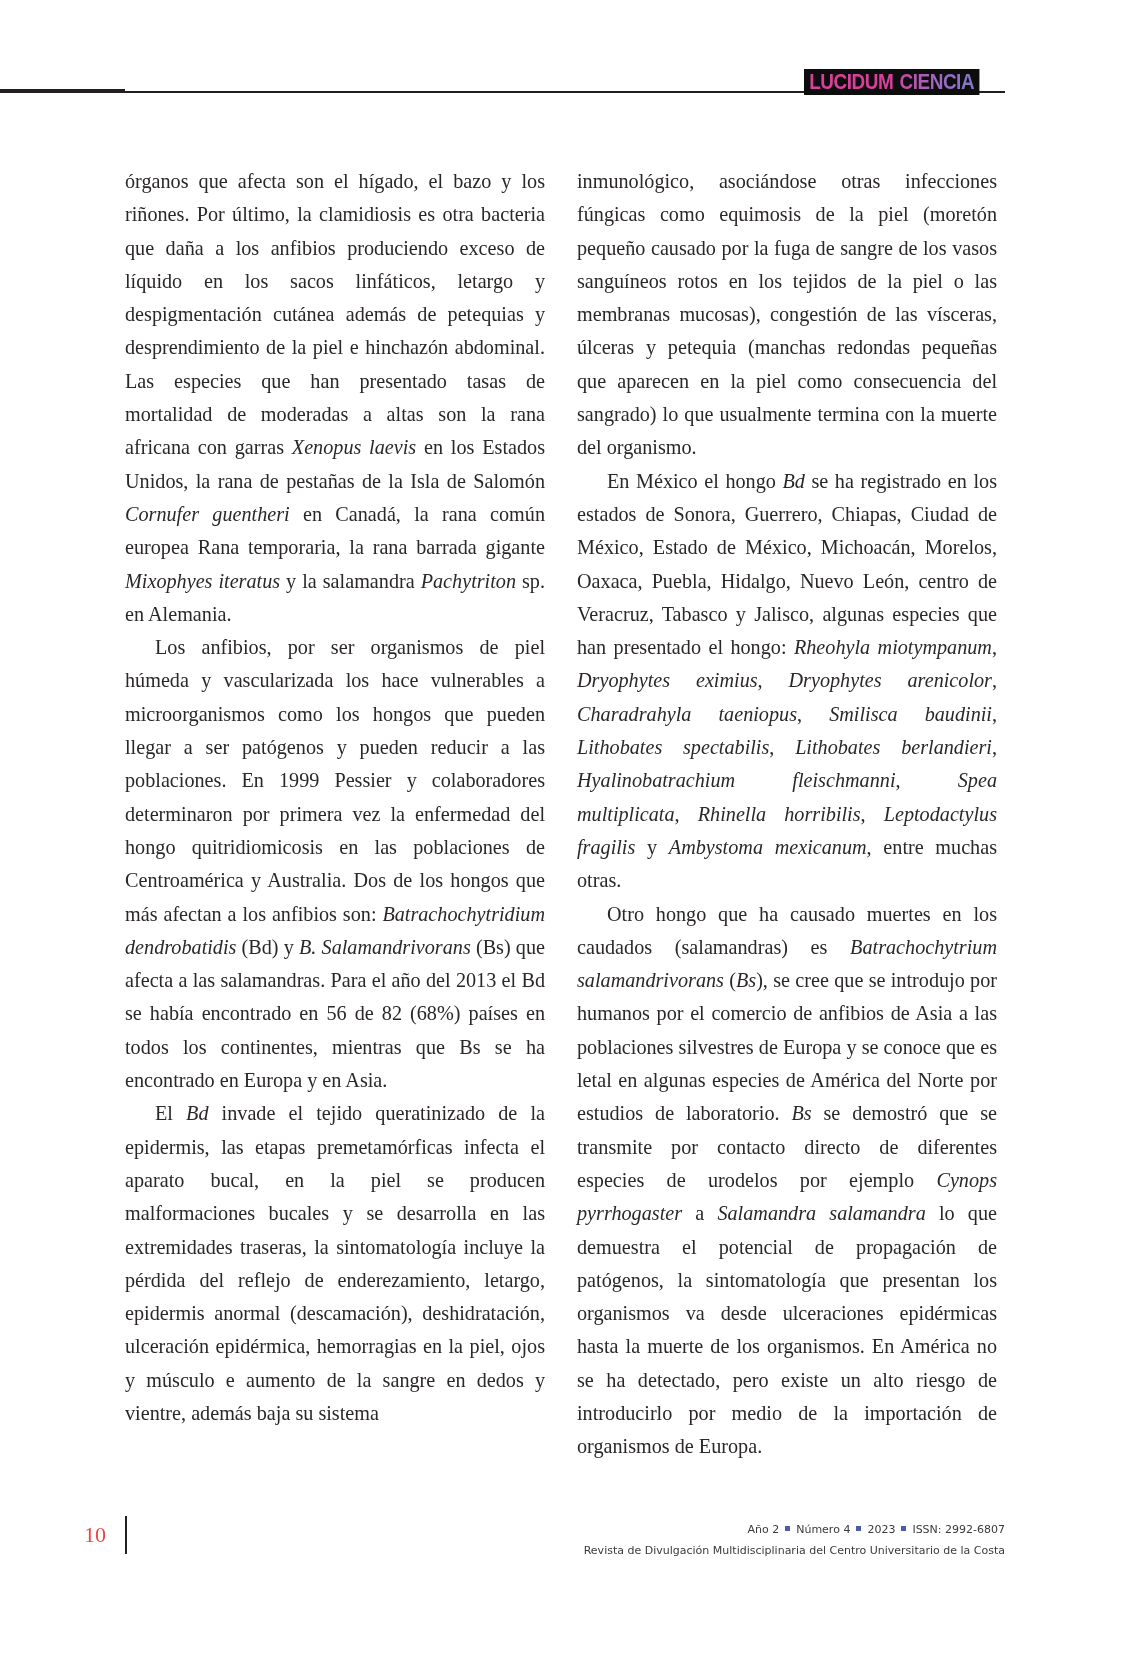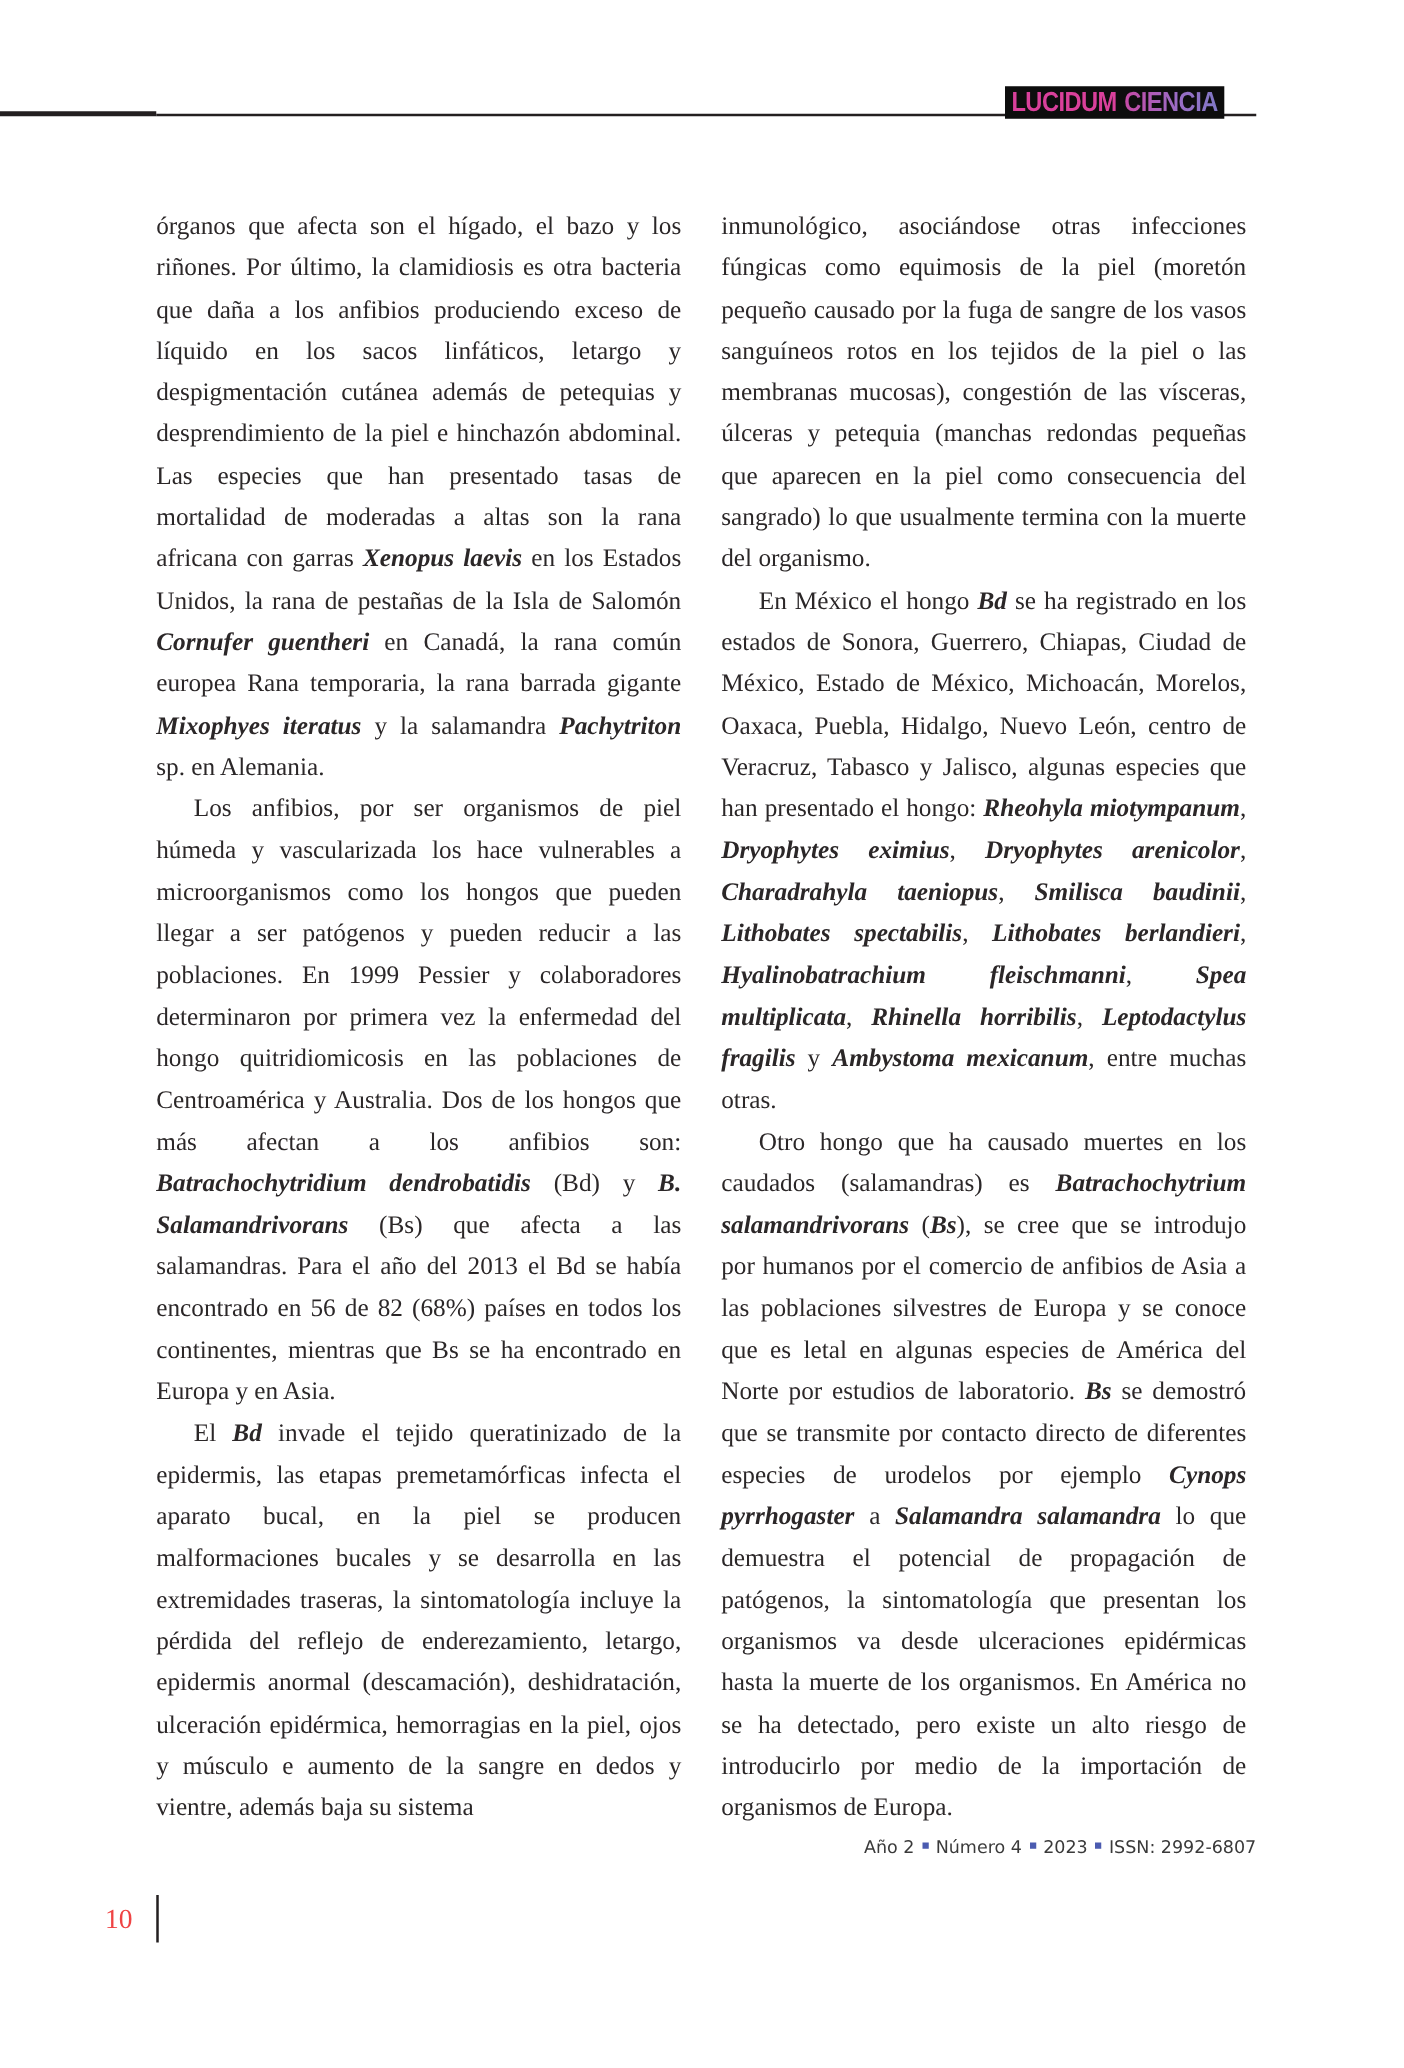--- a/index.html
+++ b/index.html
@@ -25,31 +25,31 @@
   
   .col {
     position: absolute; top: 165px; width: 420px;
     font-family: "Liberation Serif", serif; font-size: 20.2px; line-height: 33.3px;
     color: #2b2728; text-align: justify;
   }
   .col-left { left: 125px; }
   .col-right { left: 577px; }
   .col p { margin: 0; }
   .col p.indent { text-indent: 30px; }
-  .col i { font-style: italic; font-weight: bold; }
+  .col i { font-style: italic; }
 
   
   .pgnum {
     position: absolute; left: 84px; top: 1522px;
     font-family: "Liberation Serif", serif; font-size: 22px; color: #ef4444;
   }
   .pgbar { position: absolute; left: 125px; top: 1516px; width: 2px; height: 38px; background: #231f20; }
   .foot {
-    position: absolute; right: 118px; top: 1468px; text-align: right;
-    font-family: "DejaVu Sans", sans-serif; font-size: 14px; line-height: 21px; color: #3a3a3a;
+    position: absolute; right: 118px; top: 1519px; text-align: right;
+    font-family: "DejaVu Sans", sans-serif; font-size: 11px; line-height: 21px; color: #3a3a3a;
   }
   .sq { display: inline-block; width: 5px; height: 5px; background: #4b5bb0; vertical-align: middle; margin: 0 6px; position: relative; top: -2px; }
 </style>
 </head>
 <body>
 
 <div class="page">
 
   <div class="hdr-thick"></div>
   <div class="hdr-thin"></div>
@@ -69,15 +69,16 @@
     <p class="indent"><span>En México el hongo </span><i>Bd</i><span> se ha registrado en los estados de Sonora, Guerrero, Chiapas, Ciudad de México, Estado de México, Michoacán, Morelos, Oaxaca, Puebla, Hidalgo, Nuevo León, centro de Veracruz, Tabasco y Jalisco, algunas especies que han presentado el hongo: </span><i>Rheohyla miotympanum</i><span>, </span><i>Dryophytes eximius</i><span>, </span><i>Dryophytes arenicolor</i><span>, </span><i>Charadrahyla taeniopus</i><span>, </span><i>Smilisca baudinii</i><span>, </span><i>Lithobates spectabilis</i><span>, </span><i>Lithobates berlandieri</i><span>, </span><i>Hyalinobatrachium fleischmanni</i><span>, </span><i>Spea multiplicata</i><span>, </span><i>Rhinella horribilis</i><span>, </span><i>Leptodactylus fragilis</i><span> y </span><i>Ambystoma mexicanum</i><span>, entre muchas otras.</span></p>
     <p class="indent"><span>Otro hongo que ha causado muertes en los caudados (salamandras) es </span><i>Batrachochytrium salamandrivorans</i><span> (</span><i>Bs</i><span>), se cree que se introdujo por humanos por el comercio de anfibios de Asia a las poblaciones silvestres de Europa y se conoce que es letal en algunas especies de América del Norte por estudios de laboratorio. </span><i>Bs</i><span> se demostró que se transmite por contacto directo de diferentes especies de urodelos por ejemplo </span><i>Cynops pyrrhogaster</i><span> a </span><i>Salamandra salamandra</i><span> lo que demuestra el potencial de propagación de patógenos, la sintomatología que presentan los organismos va desde ulceraciones epidérmicas hasta la muerte de los organismos. En América no se ha detectado, pero existe un alto riesgo de introducirlo por medio de la importación de organismos de Europa.</span></p>
   </div>
 
   <div class="pgnum">10</div>
   <div class="pgbar"></div>
   <div class="foot">
     <div>
       <span>Año 2</span><span class="sq"></span><span>Número 4</span><span class="sq"></span><span>2023</span><span class="sq"></span><span>ISSN: 2992-6807</span>
     </div>
+    <div>Revista de Divulgación Multidisciplinaria del Centro Universitario de la Costa</div>
   </div>
 
 </div>
 
 </body></html>

